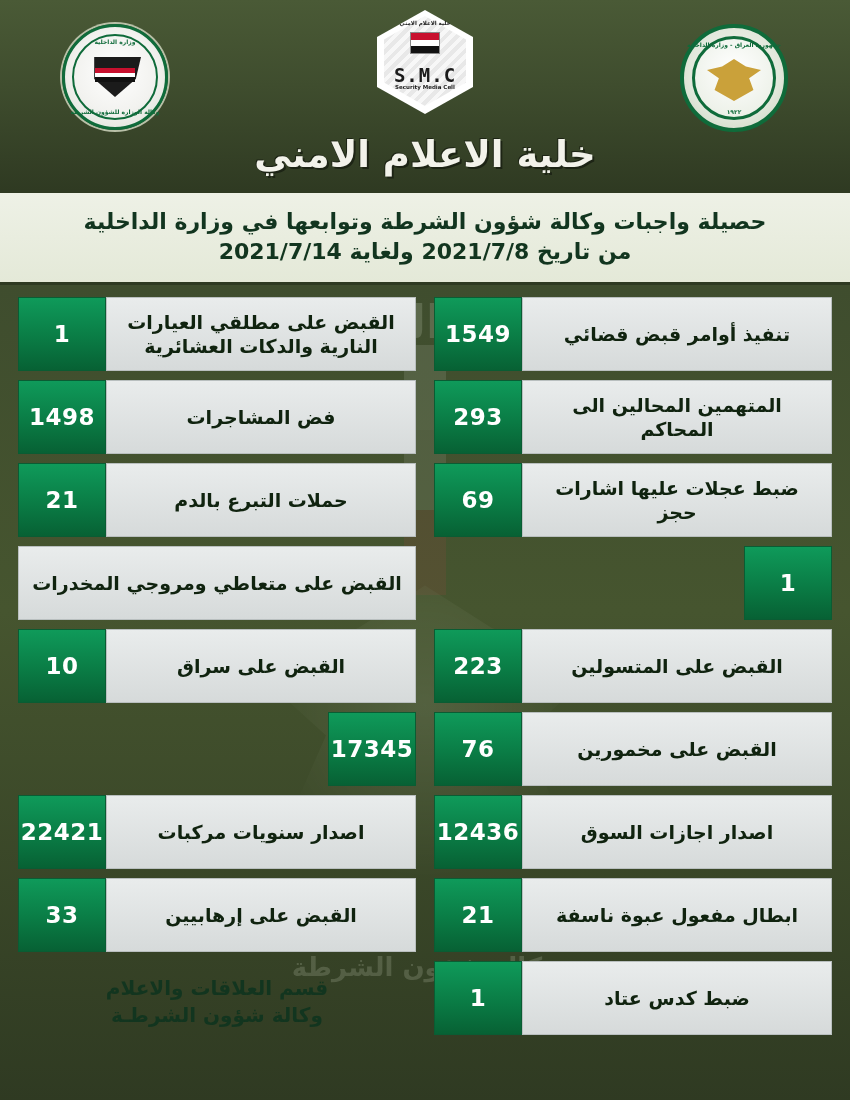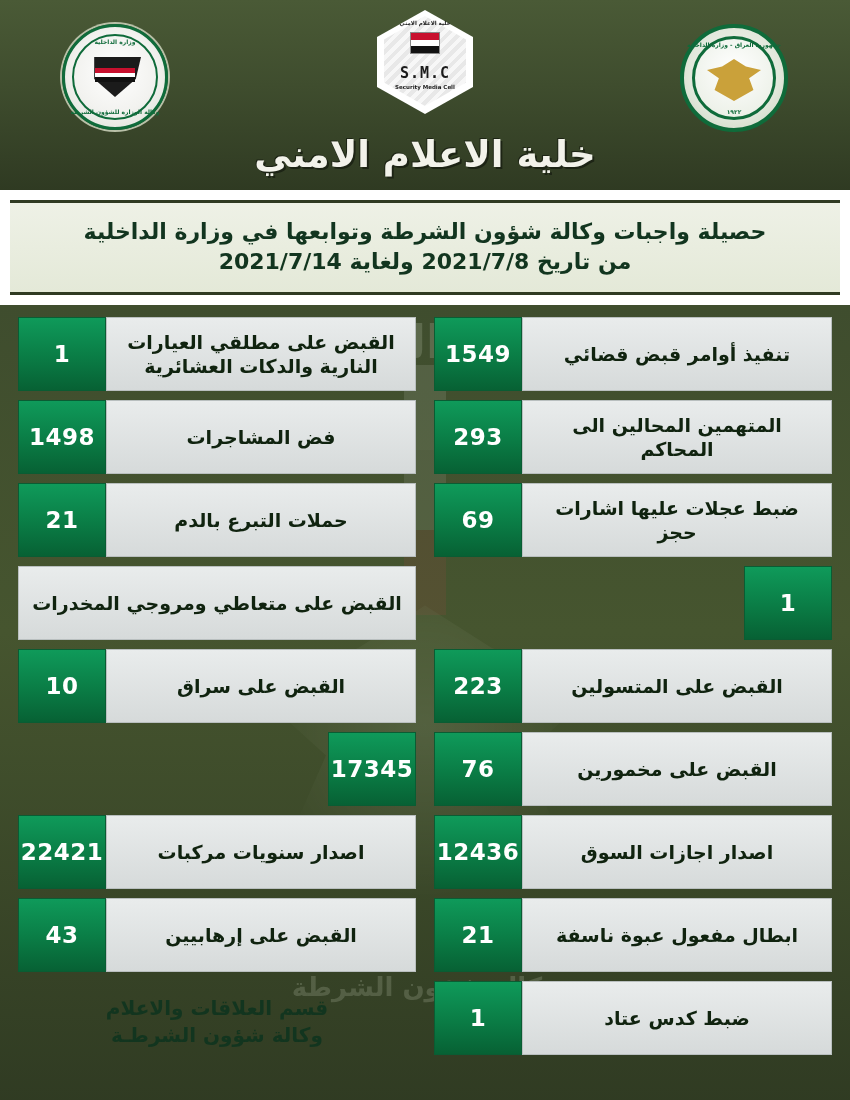--- a/index.html
+++ b/index.html
@@ -91,21 +91,21 @@
   .logo-smc .smc-flag {
     position: absolute; left: 50%; top: 26px;
     transform: translateX(-50%);
     width: 30px; height: 22px;
     background: linear-gradient(to bottom,#c8102e 0 33%, #ffffff 33% 66%, #111111 66% 100%);
     border: 1px solid #888;
   }
   .logo-smc .smc-label {
     position: absolute; left: 0; right: 0; top: 58px;
     text-align: center;
-    font-size: 15px; font-weight: bold; color: #1b1b1b;
+    font-size: 19px; font-weight: bold; color: #1b1b1b;
     letter-spacing: 1px;
     font-family: "DejaVu Sans Mono", monospace;
   }
   .logo-smc .smc-sub {
     position: absolute; left: 0; right: 0; top: 78px;
     text-align: center;
     font-size: 5.5px; font-weight: bold; color: #1b1b1b;
   }
   .logo-smc .smc-top {
     position: absolute; left: 0; right: 0; top: 14px;
@@ -147,21 +147,21 @@
     font-size: 37px;
     font-weight: bold;
     color: #f2f2ea;
     letter-spacing: 1px;
     text-shadow: 2px 2px 0 #1d2415, -1px -1px 0 #1d2415;
   }
 
   
   .subtitle-band {
     position: relative;
-    margin: 10px;
+    margin: 0;
     padding: 14px 30px 16px;
     background: linear-gradient(to bottom, #eef1e6 0%, #e4e9d8 100%);
     border-top: 3px solid #2f3a22;
     border-bottom: 3px solid #2f3a22;
     text-align: center;
   }
   .subtitle-band .l1, .subtitle-band .l2 {
     font-size: 22px;
     font-weight: bold;
     color: #12351f;
@@ -381,21 +381,21 @@
         </div>
         <div class="row">
           <div class="value">17345</div>
         </div>
         <div class="row">
           <div class="label">اصدار سنويات مركبات</div>
           <div class="value">22421</div>
         </div>
         <div class="row">
           <div class="label">القبض على إرهابيين</div>
-          <div class="value">43</div>
+          <div class="value">33</div>
         </div>
         <div class="footer-note">
           <span class="fl">قسم العلاقات والاعلام</span>
           <span class="fl">وكالة شؤون الشرطـة</span>
         </div>
       </div>
 
     </div>
   </div>
 </div>

